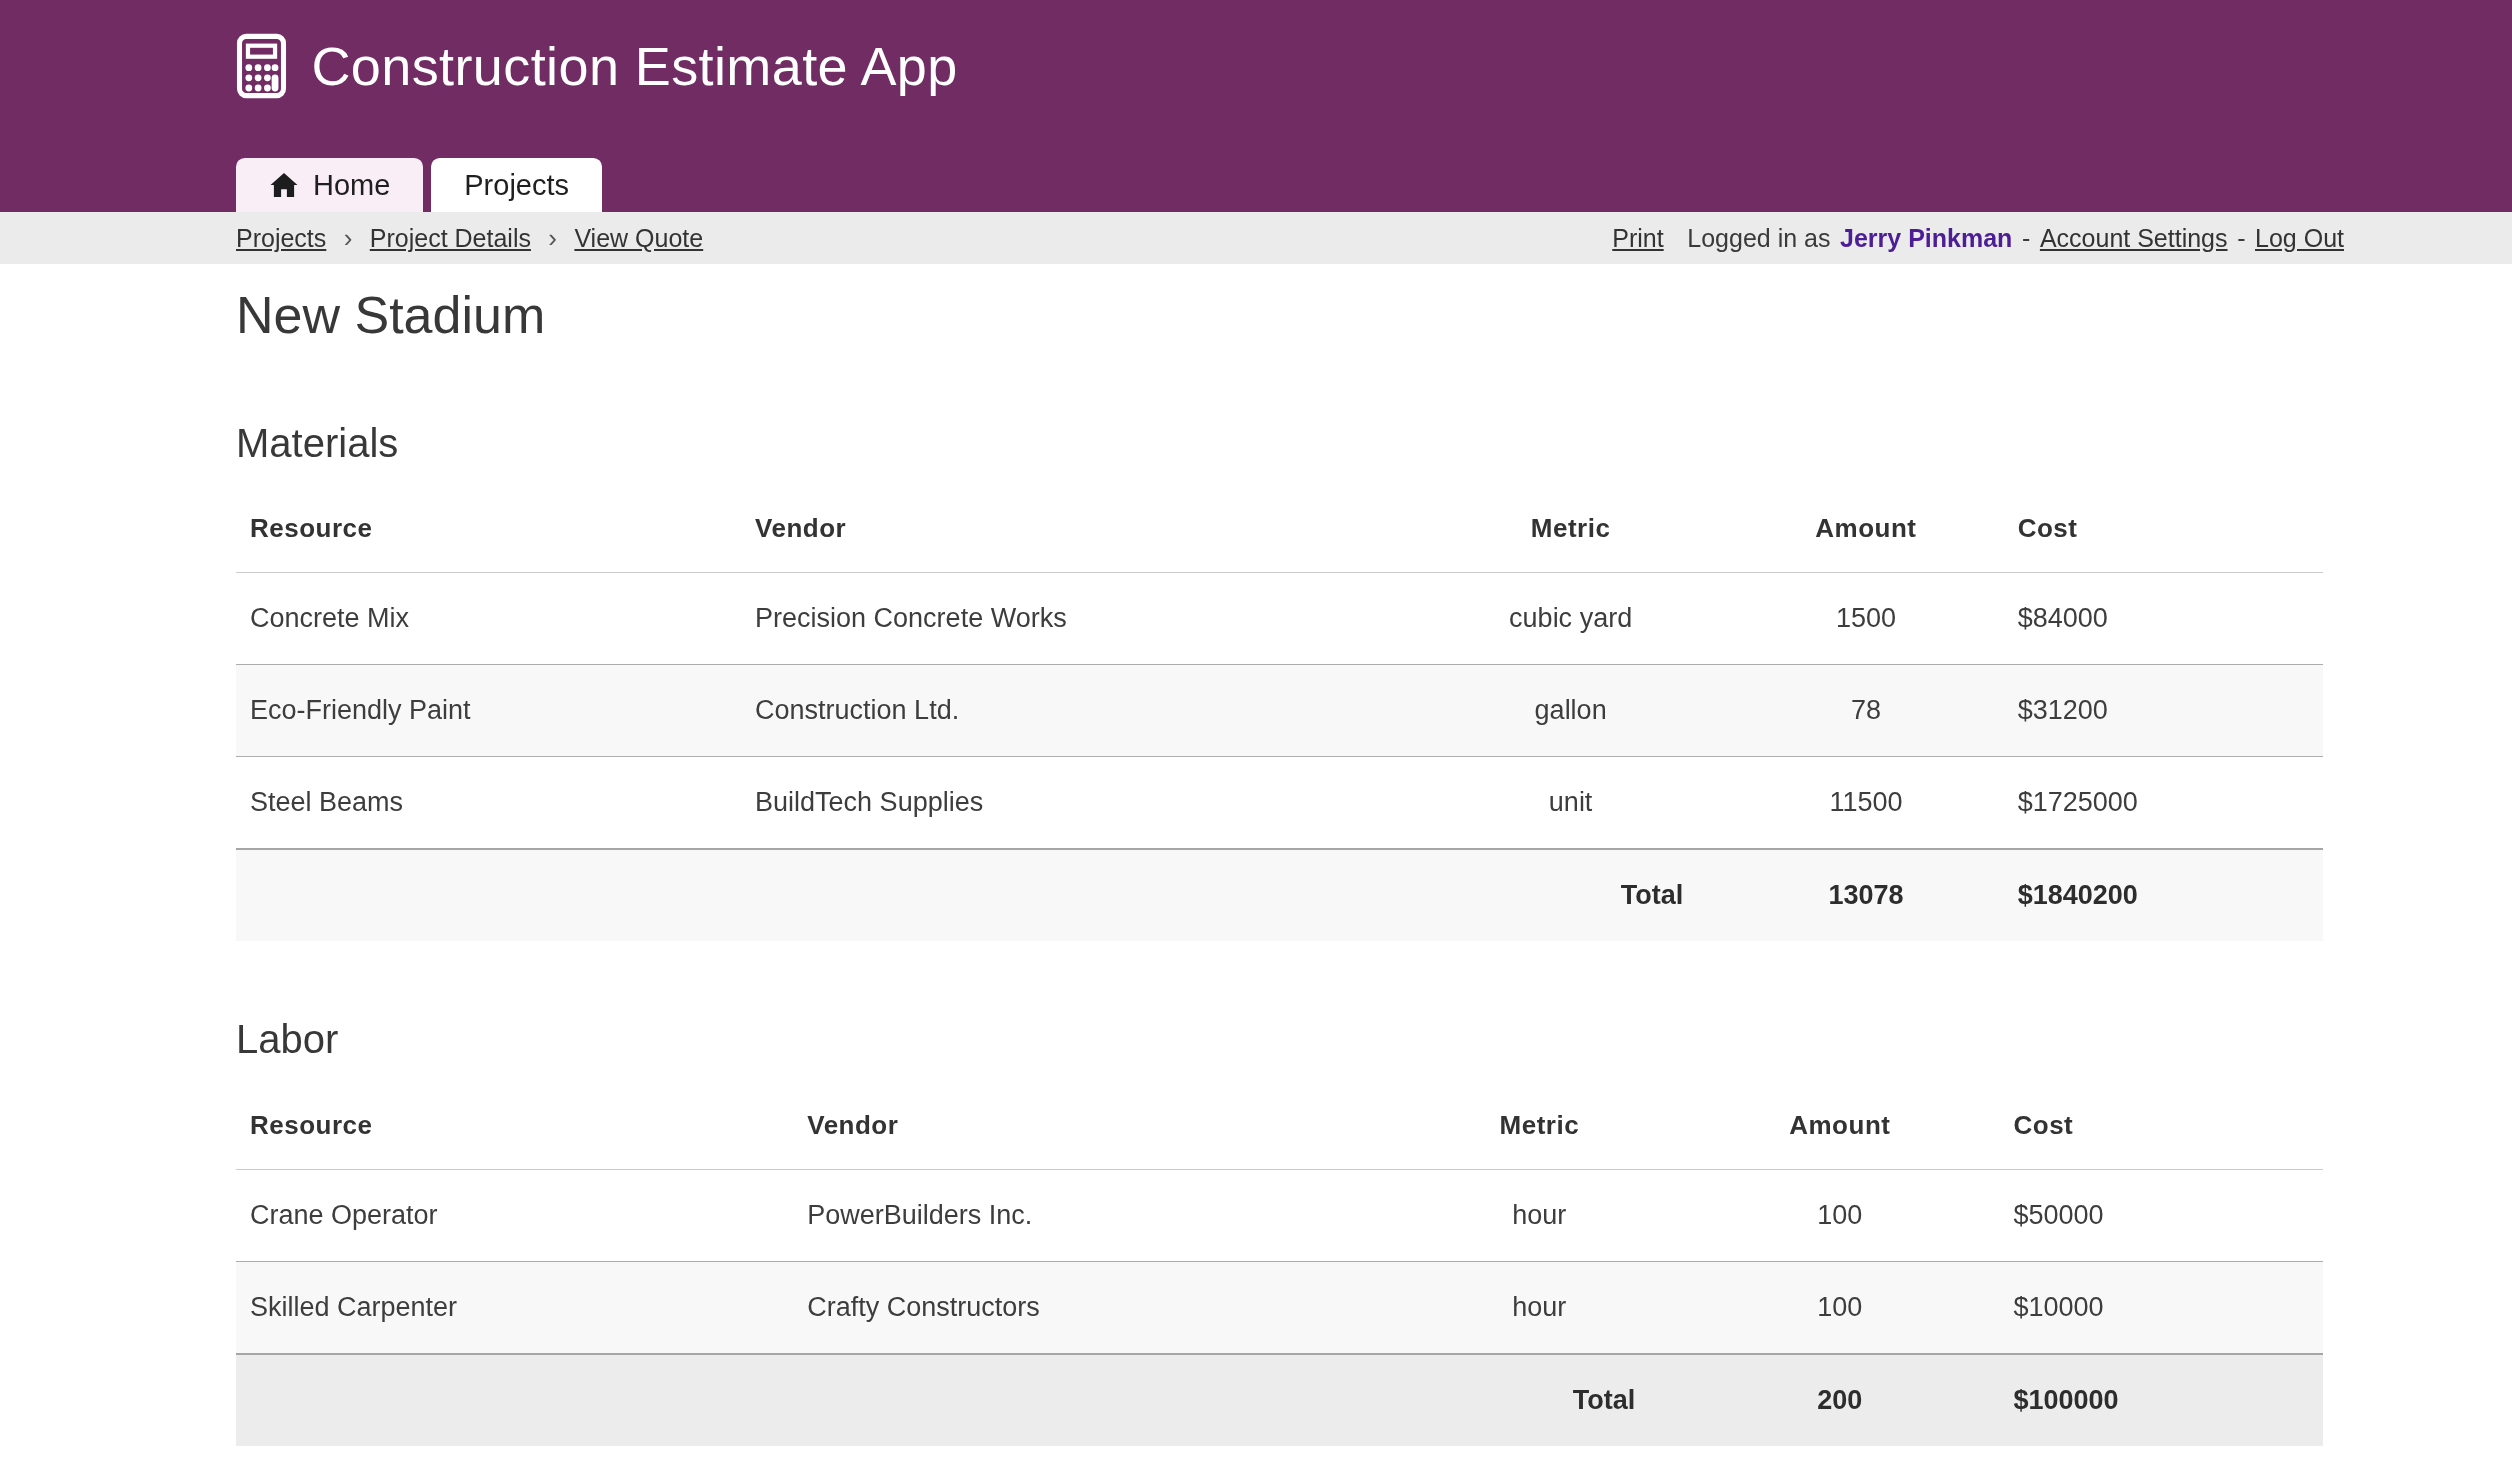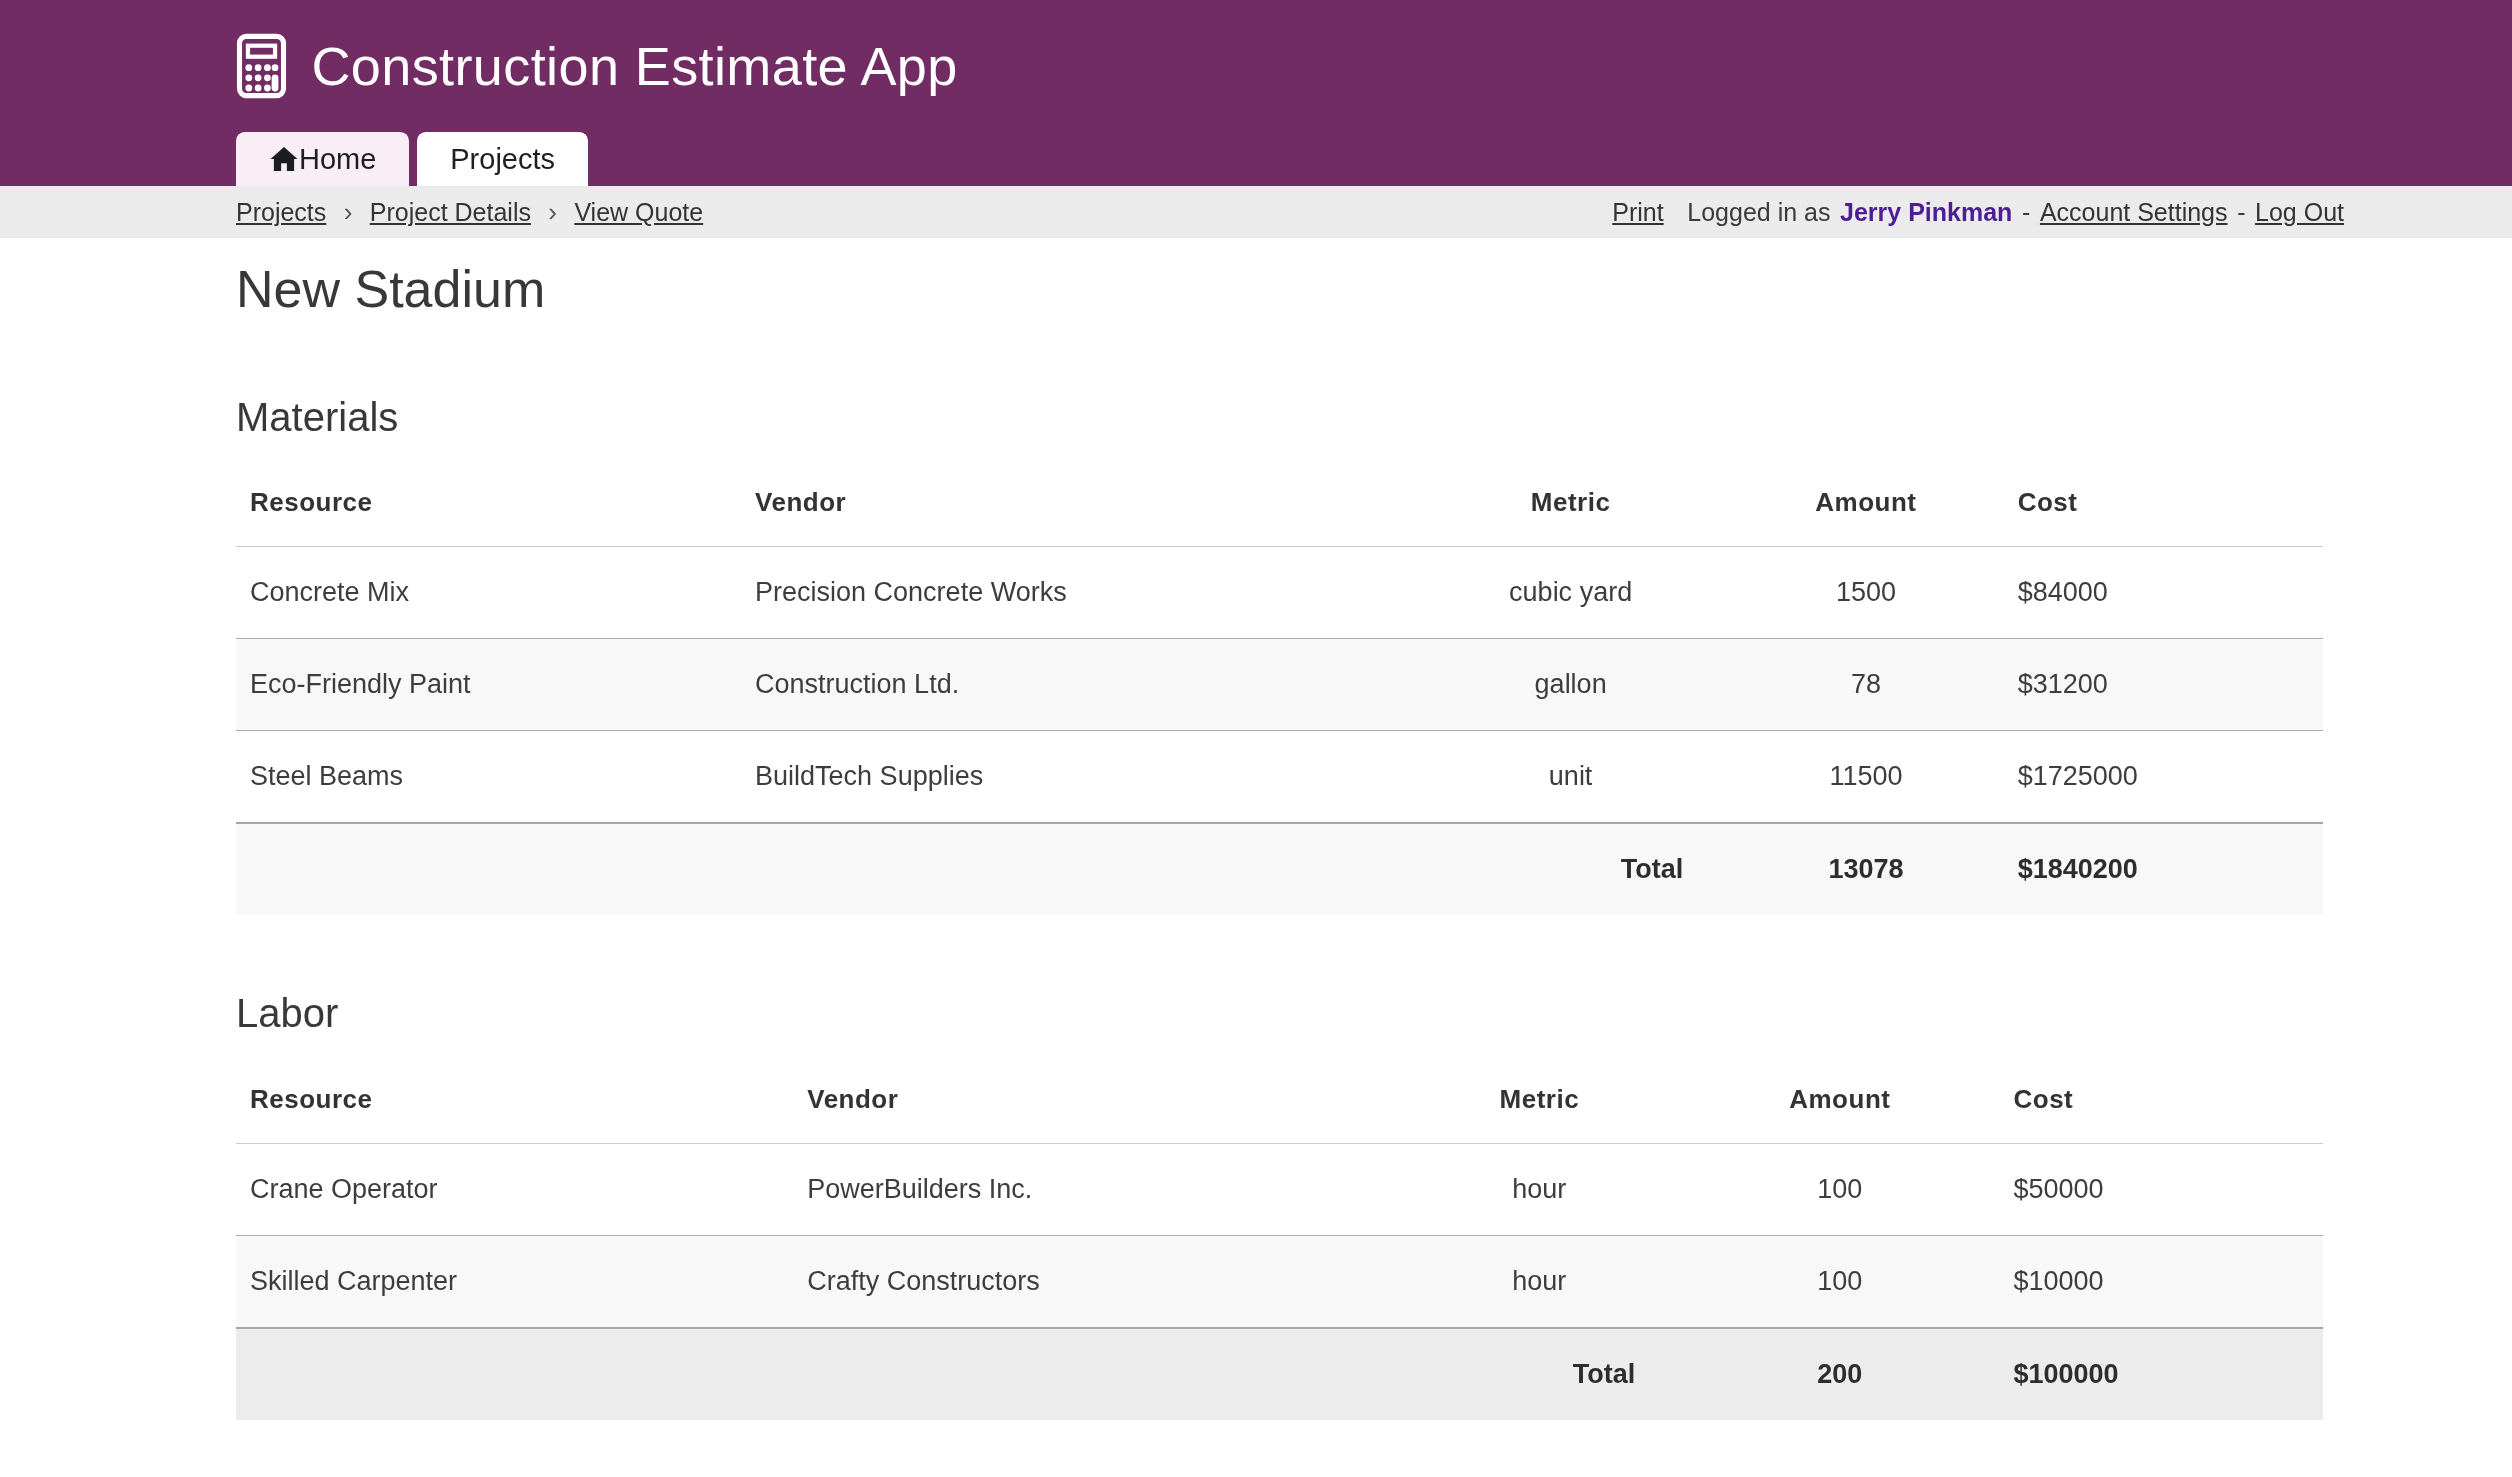--- a/index.html
+++ b/index.html
@@ -5,34 +5,34 @@
   * { box-sizing: border-box; }
   html, body { margin: 0; padding: 0; }
   body {
     width: 2512px; height: 1478px; overflow: hidden;
     background: #ffffff;
     font-family: "Liberation Sans", "DejaVu Sans", sans-serif;
     color: #3d3d3d;
   }
 
   
-  .topbar { background: #712C64; height: 186px; position: relative; }
+  .topbar { background: #712C64; height: 212px; position: relative; }
   .brand {
     display: flex; align-items: center; gap: 24.4px;
     padding: 33px 0 0 236px; color: #fff;
   }
   .brand .app-title {
     margin: 0; font-size: 54px; font-weight: 400; letter-spacing: 0.4px; color: #fff;
   }
   .calc-icon { display: inline-flex; }
   .calc-icon svg { width: 51px; height: 66px; }
 
   .tabs { position: absolute; bottom: 0; left: 236px; display: flex; gap: 7.9px; }
   .tab {
-    display: flex; align-items: center; 
+    display: flex; align-items: center; gap: 14px;
     height: 54px; padding: 0 33px;
     background: #ffffff; color: #1f1f1f;
     font-size: 29px; text-decoration: none;
     border-radius: 8.7px 8.7px 0 0; cursor: pointer;
   }
   .tab.active { background: #F9EEF6; }
   .home-ic svg { width: 30px; height: 26px; display: block; }
 
   
   .bar { background: #EBEBEB; height: 52px; }

